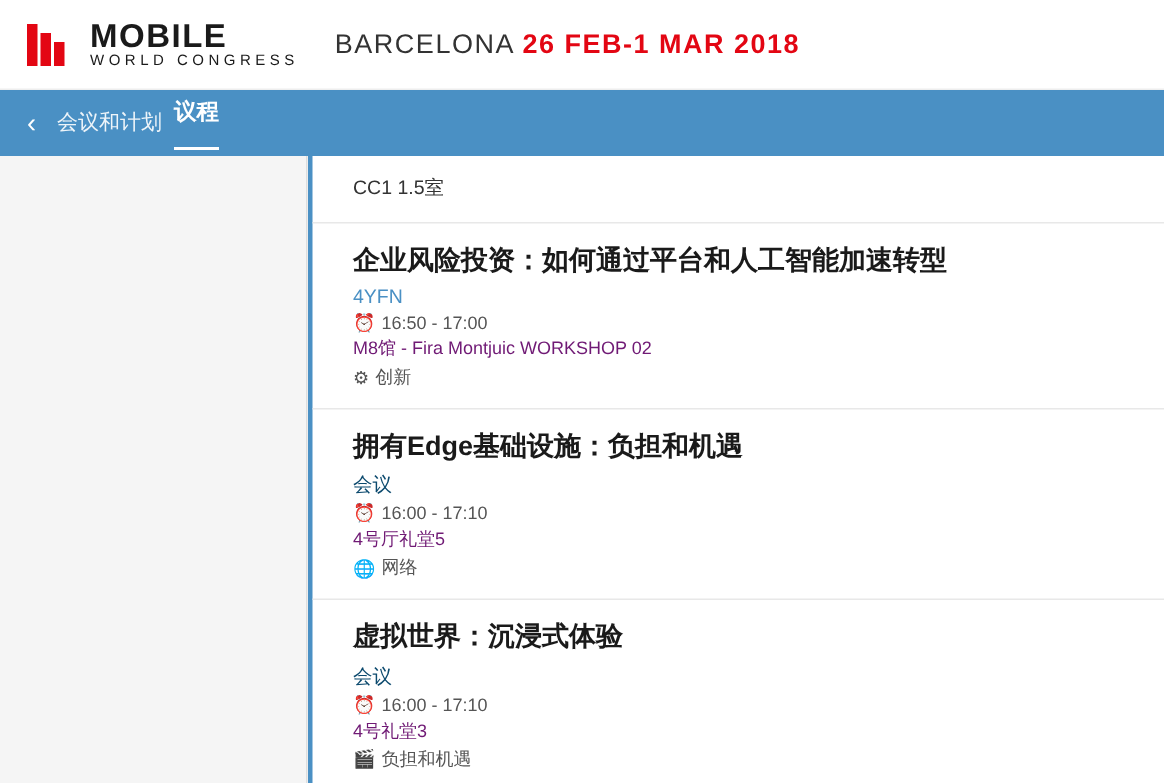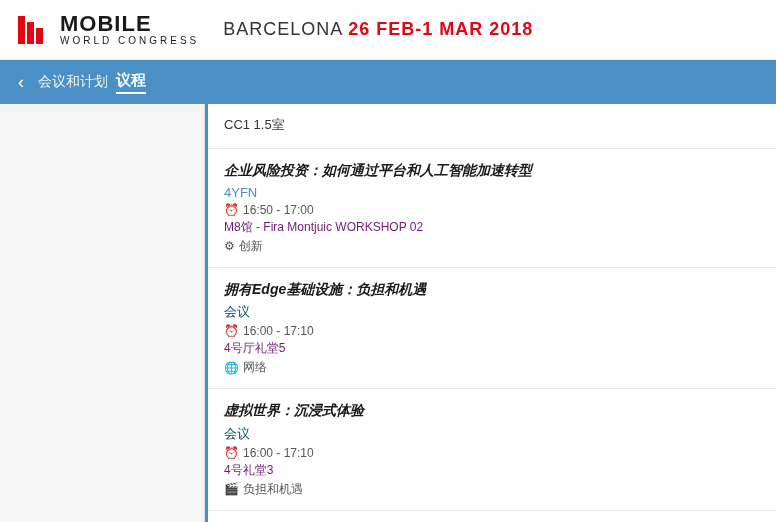--- a/index.html
+++ b/index.html
@@ -81,21 +81,21 @@
     .nav-title-main {
       color: #fff;
       font-size: 14px;
       opacity: 0.9;
     }
     .nav-title-active {
       color: #fff;
       font-size: 15px;
       font-weight: 700;
       border-bottom: 2px solid #fff;
-      padding-bottom: 2px;
+      padding-bottom: 14px;
     }
 
     
     .content {
       display: flex;
       height: calc(522px - 60px - 44px);
       overflow: hidden;
     }
 
     
@@ -108,39 +108,38 @@
 
     
     .right-panel {
       flex: 1;
       overflow-y: auto;
       background: #fff;
     }
 
     .event-item {
       border-bottom: 1px solid #e8e8e8;
-      padding: 12px 16px;
+      padding: 12px 27px;
     }
     .event-item:last-child {
       border-bottom: none;
     }
 
     .event-room {
       font-size: 13px;
       color: #333;
       margin-bottom: 2px;
     }
 
     .event-title {
-      font-size: 14px;
+      font-size: 18px;
       font-weight: 600;
       color: #1a1a1a;
       margin-bottom: 4px;
       line-height: 1.4;
-      font-style: italic;
     }
 
     .event-subtitle {
       font-size: 13px;
       color: #4a90c4;
       margin-bottom: 3px;
     }
 
     .event-meta {
       font-size: 12px;

